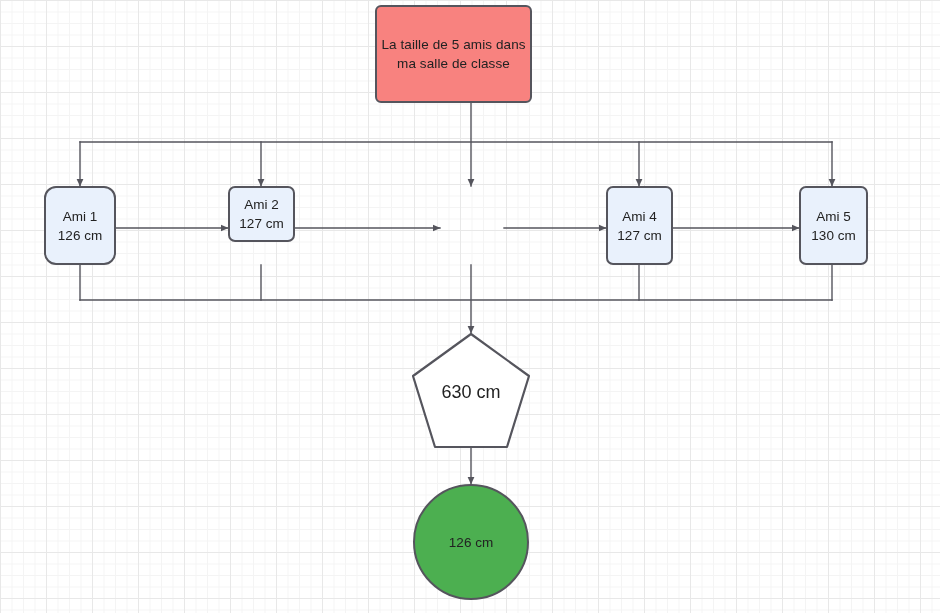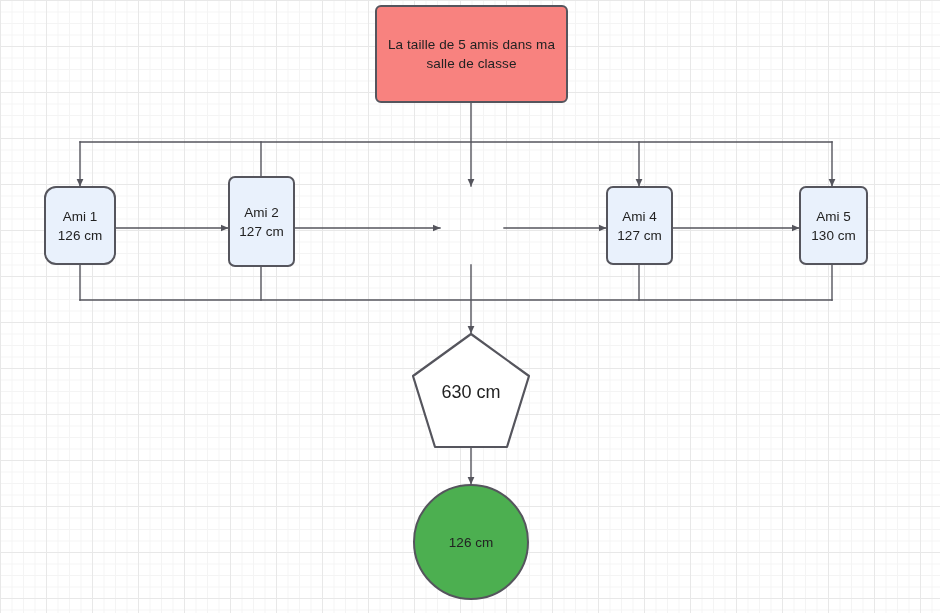--- a/index.html
+++ b/index.html
@@ -116,35 +116,35 @@
       <path d="M261,265 L261,300"></path>
       <path d="M639,265 L639,300"></path>
       <path d="M832,265 L832,300"></path>
 
       <path d="M471,265 L471,333" marker-end="url(#arrow)"></path>
 
       <path d="M471,448 L471,484" marker-end="url(#arrow)"></path>
     </g>
   </svg>
 
-  <div class="node node-title" style="left:375px; top:5px; width:193px; height:98px;">
+  <div class="node node-title" style="left:375px; top:5px; width:157px; height:98px;">
     <div class="lines">
       <span>La taille de 5 amis dans</span>
       <span>ma salle de classe</span>
     </div>
   </div>
 
   <div class="node node-friend" style="left:44px; top:186px; width:72px; height:79px;border-radius:12px;">
     <div class="lines">
       <span>Ami 1</span>
       <span>126 cm</span>
     </div>
   </div>
 
-  <div class="node node-friend" style="left:228px; top:176px; width:67px; height:91px;">
+  <div class="node node-friend" style="left:228px; top:186px; width:67px; height:56px;">
     <div class="lines">
       <span>Ami 2</span>
       <span>127 cm</span>
     </div>
   </div>
 
 
   <div class="node node-friend" style="left:606px; top:186px; width:67px; height:79px;">
     <div class="lines">
       <span>Ami 4</span>

